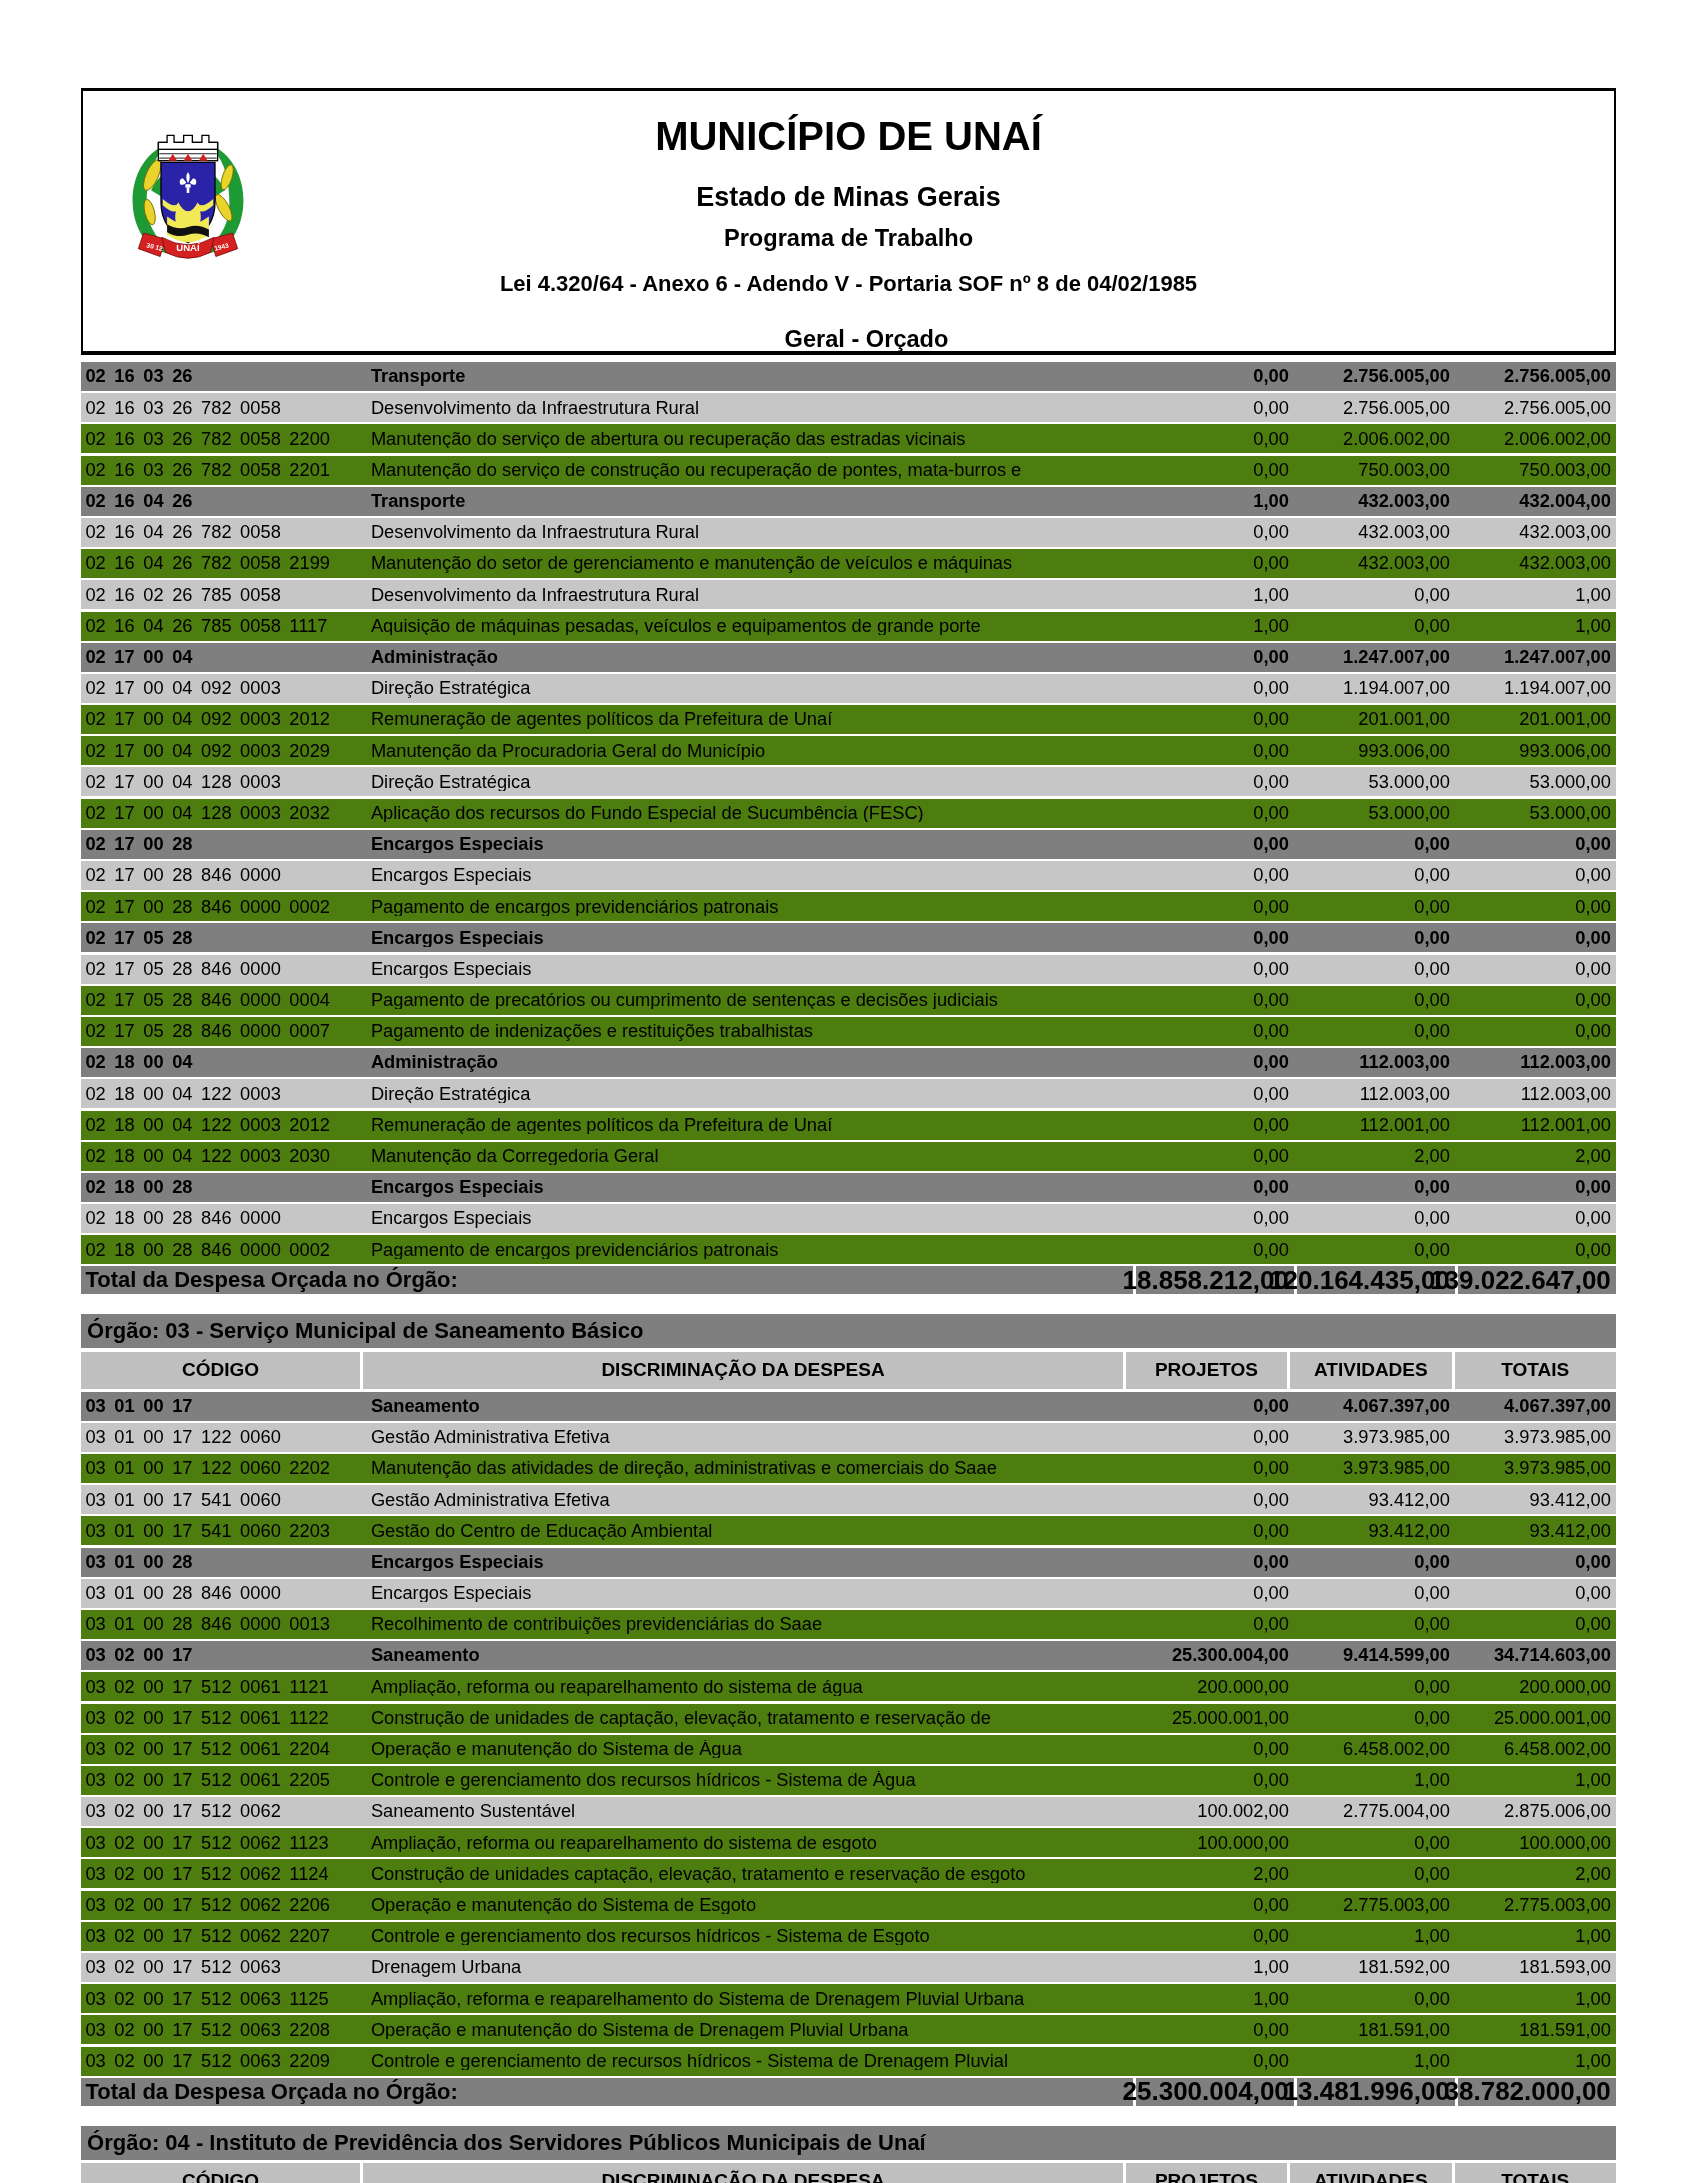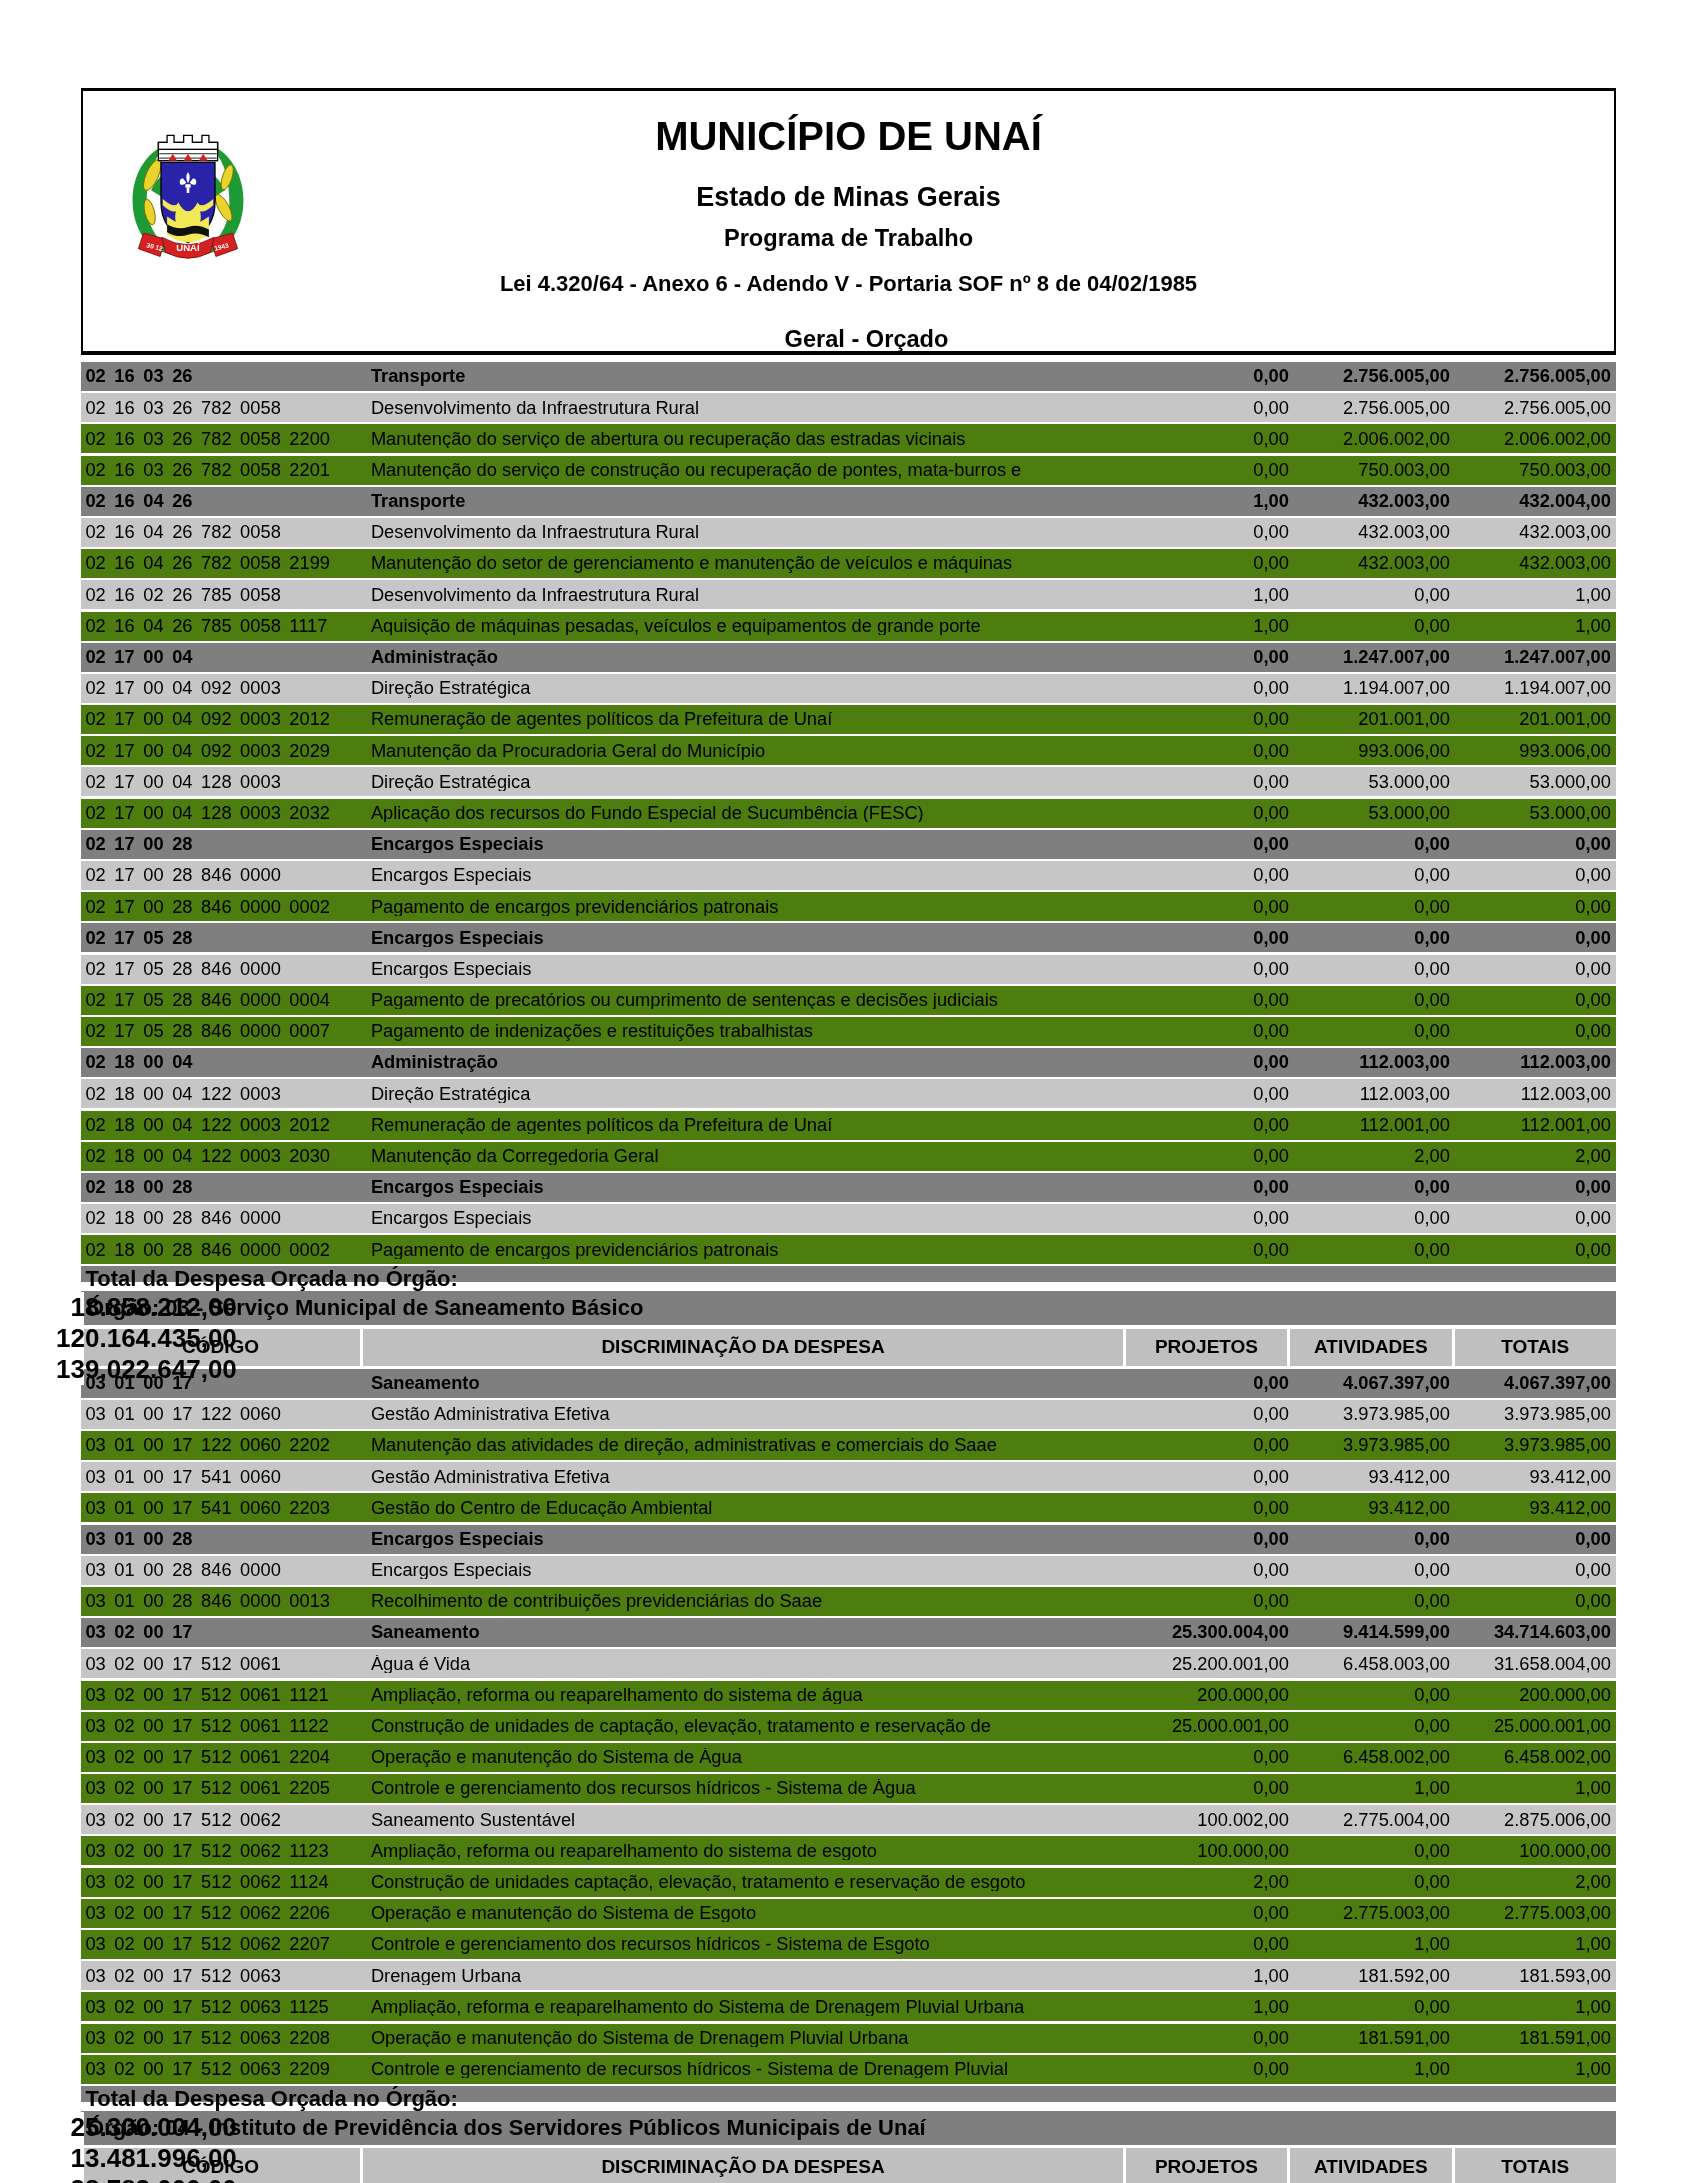--- a/index.html
+++ b/index.html
@@ -17,22 +17,22 @@
   .hdr-geral{margin-top:29px;font-size:23.6px;font-weight:bold;padding-left:36px;}
   
   .table{position:absolute;left:81px;top:362px;width:1535px;}
   .trow{display:flex;align-items:center;height:29px;margin-bottom:2.2px;font-size:18.3px;line-height:1;}
   .trow.l1{background:#7f7f7f;font-weight:bold;}
   .trow.l2{background:#c6c6c6;}
   .trow.l3{background:#4d7c0f;}
   .cell-code{width:282px;box-sizing:border-box;padding-left:4.4px;word-spacing:3.5px;white-space:nowrap;}
   .cell-desc{width:770px;box-sizing:border-box;padding-left:7.9px;white-space:nowrap;overflow:hidden;}
   .cell-num{width:161px;box-sizing:border-box;text-align:right;padding-right:5.2px;white-space:nowrap;}
-  .total-row{display:flex;align-items:stretch;height:16px;margin-bottom:9px;background:#7f7f7f;
-      font-weight:bold;flex-direction:column;}
+  .total-row{display:flex;align-items:stretch;height:28px;margin-bottom:20px;background:#7f7f7f;
+      font-weight:bold;}
   .total-row .tlabel{width:1052px;box-sizing:border-box;padding-left:4.4px;font-size:22px;
       display:flex;align-items:center;}
   .total-row .cell-num{display:flex;align-items:center;justify-content:flex-end;font-size:26px;
       border-left:3.1px solid #fff;}
   .orgao-band{height:34px;line-height:34px;margin-bottom:3.1px;background:#7f7f7f;font-weight:bold;
       font-size:22px;padding-left:6.1px;box-sizing:border-box;}
   .head-band{display:flex;align-items:stretch;height:37px;margin-bottom:3.1px;background:#bfbfbf;
       font-weight:bold;font-size:19px;}
   .head-band .hcell{display:flex;align-items:center;justify-content:center;box-sizing:border-box;}
   .head-band .hcell + .hcell{border-left:3.1px solid #fff;}
@@ -367,27 +367,20 @@
         <span class="cell-num">0,00</span>
         <span class="cell-num">0,00</span>
       </div>
       <div class="trow l1">
         <span class="cell-code">03 02 00 17</span>
         <span class="cell-desc">Saneamento</span>
         <span class="cell-num">25.300.004,00</span>
         <span class="cell-num">9.414.599,00</span>
         <span class="cell-num">34.714.603,00</span>
       </div>
-      <div class="trow l2">
-        <span class="cell-code">03 02 00 17 512 0061</span>
-        <span class="cell-desc">Água é Vida</span>
-        <span class="cell-num">25.200.001,00</span>
-        <span class="cell-num">6.458.003,00</span>
-        <span class="cell-num">31.658.004,00</span>
-      </div>
       <div class="trow l3">
         <span class="cell-code">03 02 00 17 512 0061 1121</span>
         <span class="cell-desc">Ampliação, reforma ou reaparelhamento do sistema de água</span>
         <span class="cell-num">200.000,00</span>
         <span class="cell-num">0,00</span>
         <span class="cell-num">200.000,00</span>
       </div>
       <div class="trow l3">
         <span class="cell-code">03 02 00 17 512 0061 1122</span>
         <span class="cell-desc">Construção de unidades de captação, elevação, tratamento e reservação de</span>

